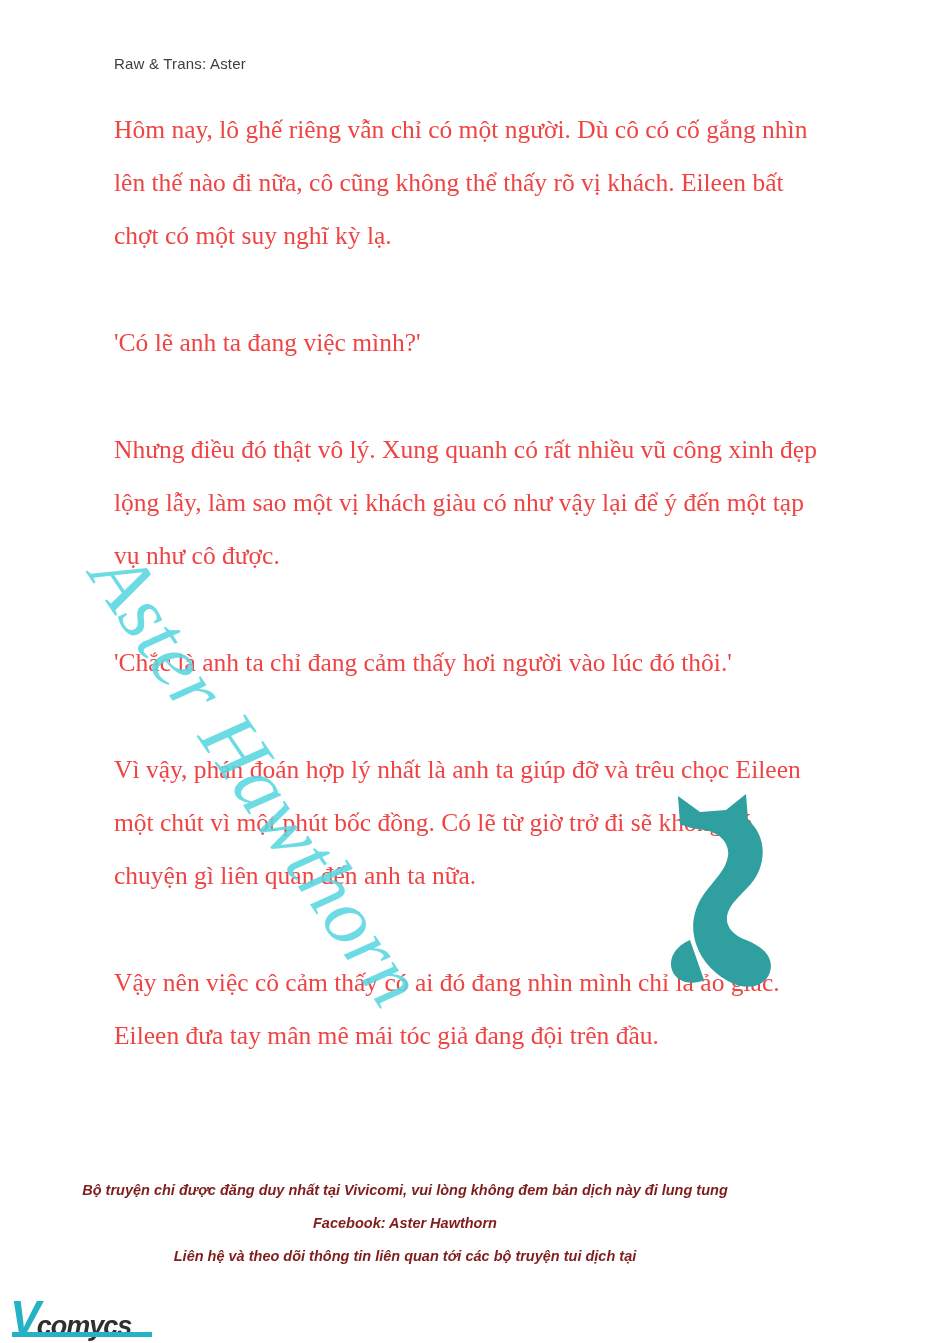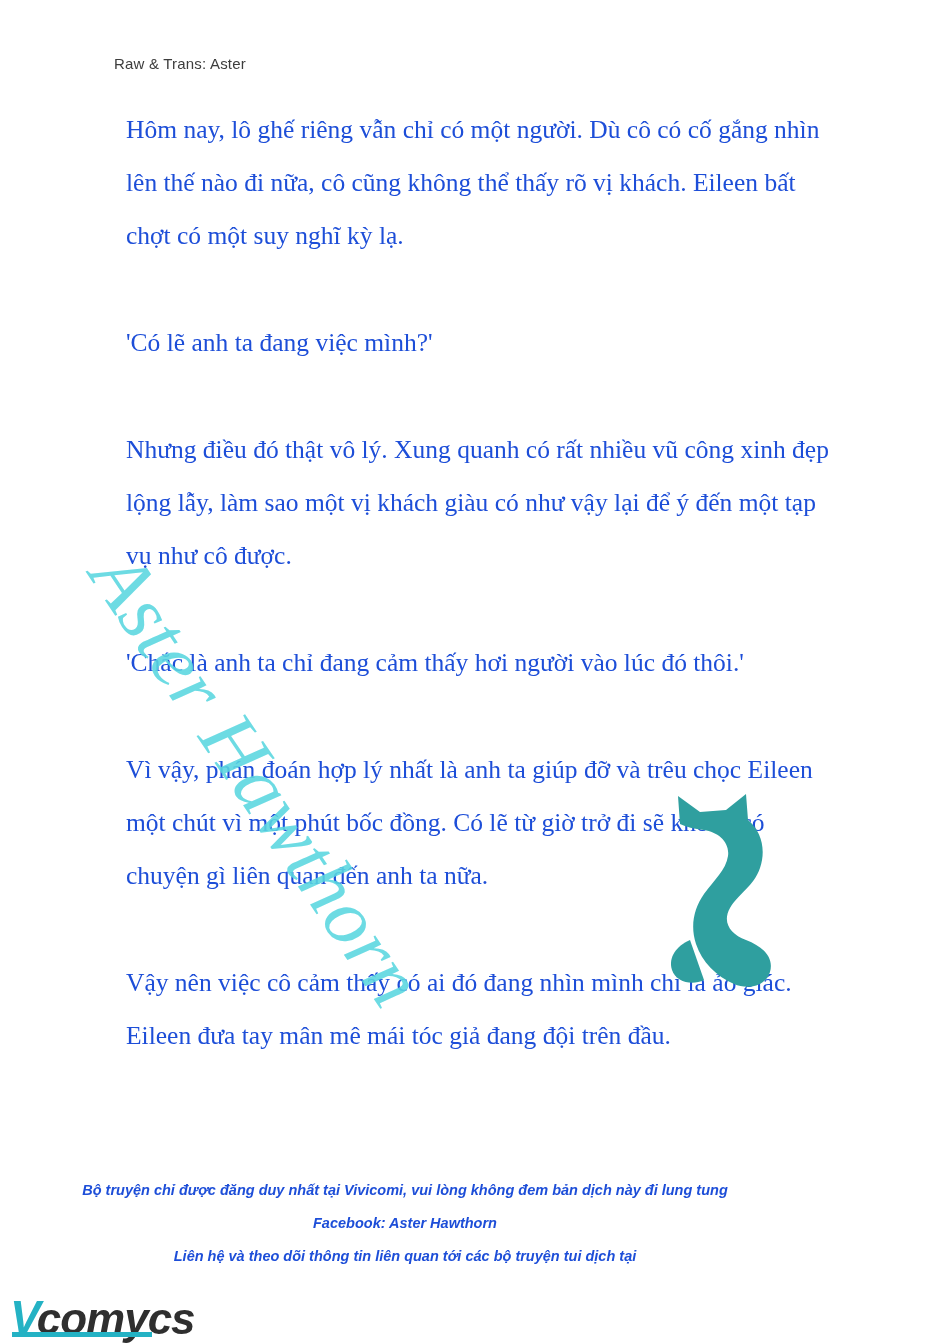--- a/index.html
+++ b/index.html
@@ -33,22 +33,21 @@
 
   
   .body-text {
     position: absolute;
     top: 103px;
     left: 114px;
     width: 706px;
     font-family: "Liberation Serif", serif;
     font-size: 25.5px;
     line-height: 53px;
-    color: #1d4ed8;
-    margin-left: 12px;
+    color: #ef4444;
   }
   .para {
     margin: 0;
   }
   .gap-md { height: 54px; }
 
   
   .watermark {
     position: absolute;
     left: 110px;
@@ -86,21 +85,21 @@
   .footer-notes {
     position: absolute;
     top: 1174px;
     left: 0;
     width: 810px;
     text-align: center;
     font-family: "Liberation Sans", sans-serif;
     font-size: 14.5px;
     font-weight: bold;
     font-style: italic;
-    color: #1d4ed8;
+    color: #7f1d1d;
     line-height: 33px;
   }
   .footer-notes div { white-space: nowrap; }
 
   
   .logo-bar {
     position: absolute;
     left: 0;
     bottom: 0;
     width: 950px;
@@ -116,21 +115,21 @@
   }
   .logo-v {
     font-size: 46px;
     font-weight: bold;
     font-style: italic;
     color: #24b2c4;
     line-height: 0.82;
     letter-spacing: -2px;
   }
   .logo-word {
-    font-size: 44px;
+    font-size: 27px;
     font-weight: bold;
     font-style: italic;
     color: #2f2f2f;
     line-height: 0.82;
     letter-spacing: -1px;
     margin-left: -2px;
   }
   .logo-underline {
     position: absolute;
     left: 2px;

